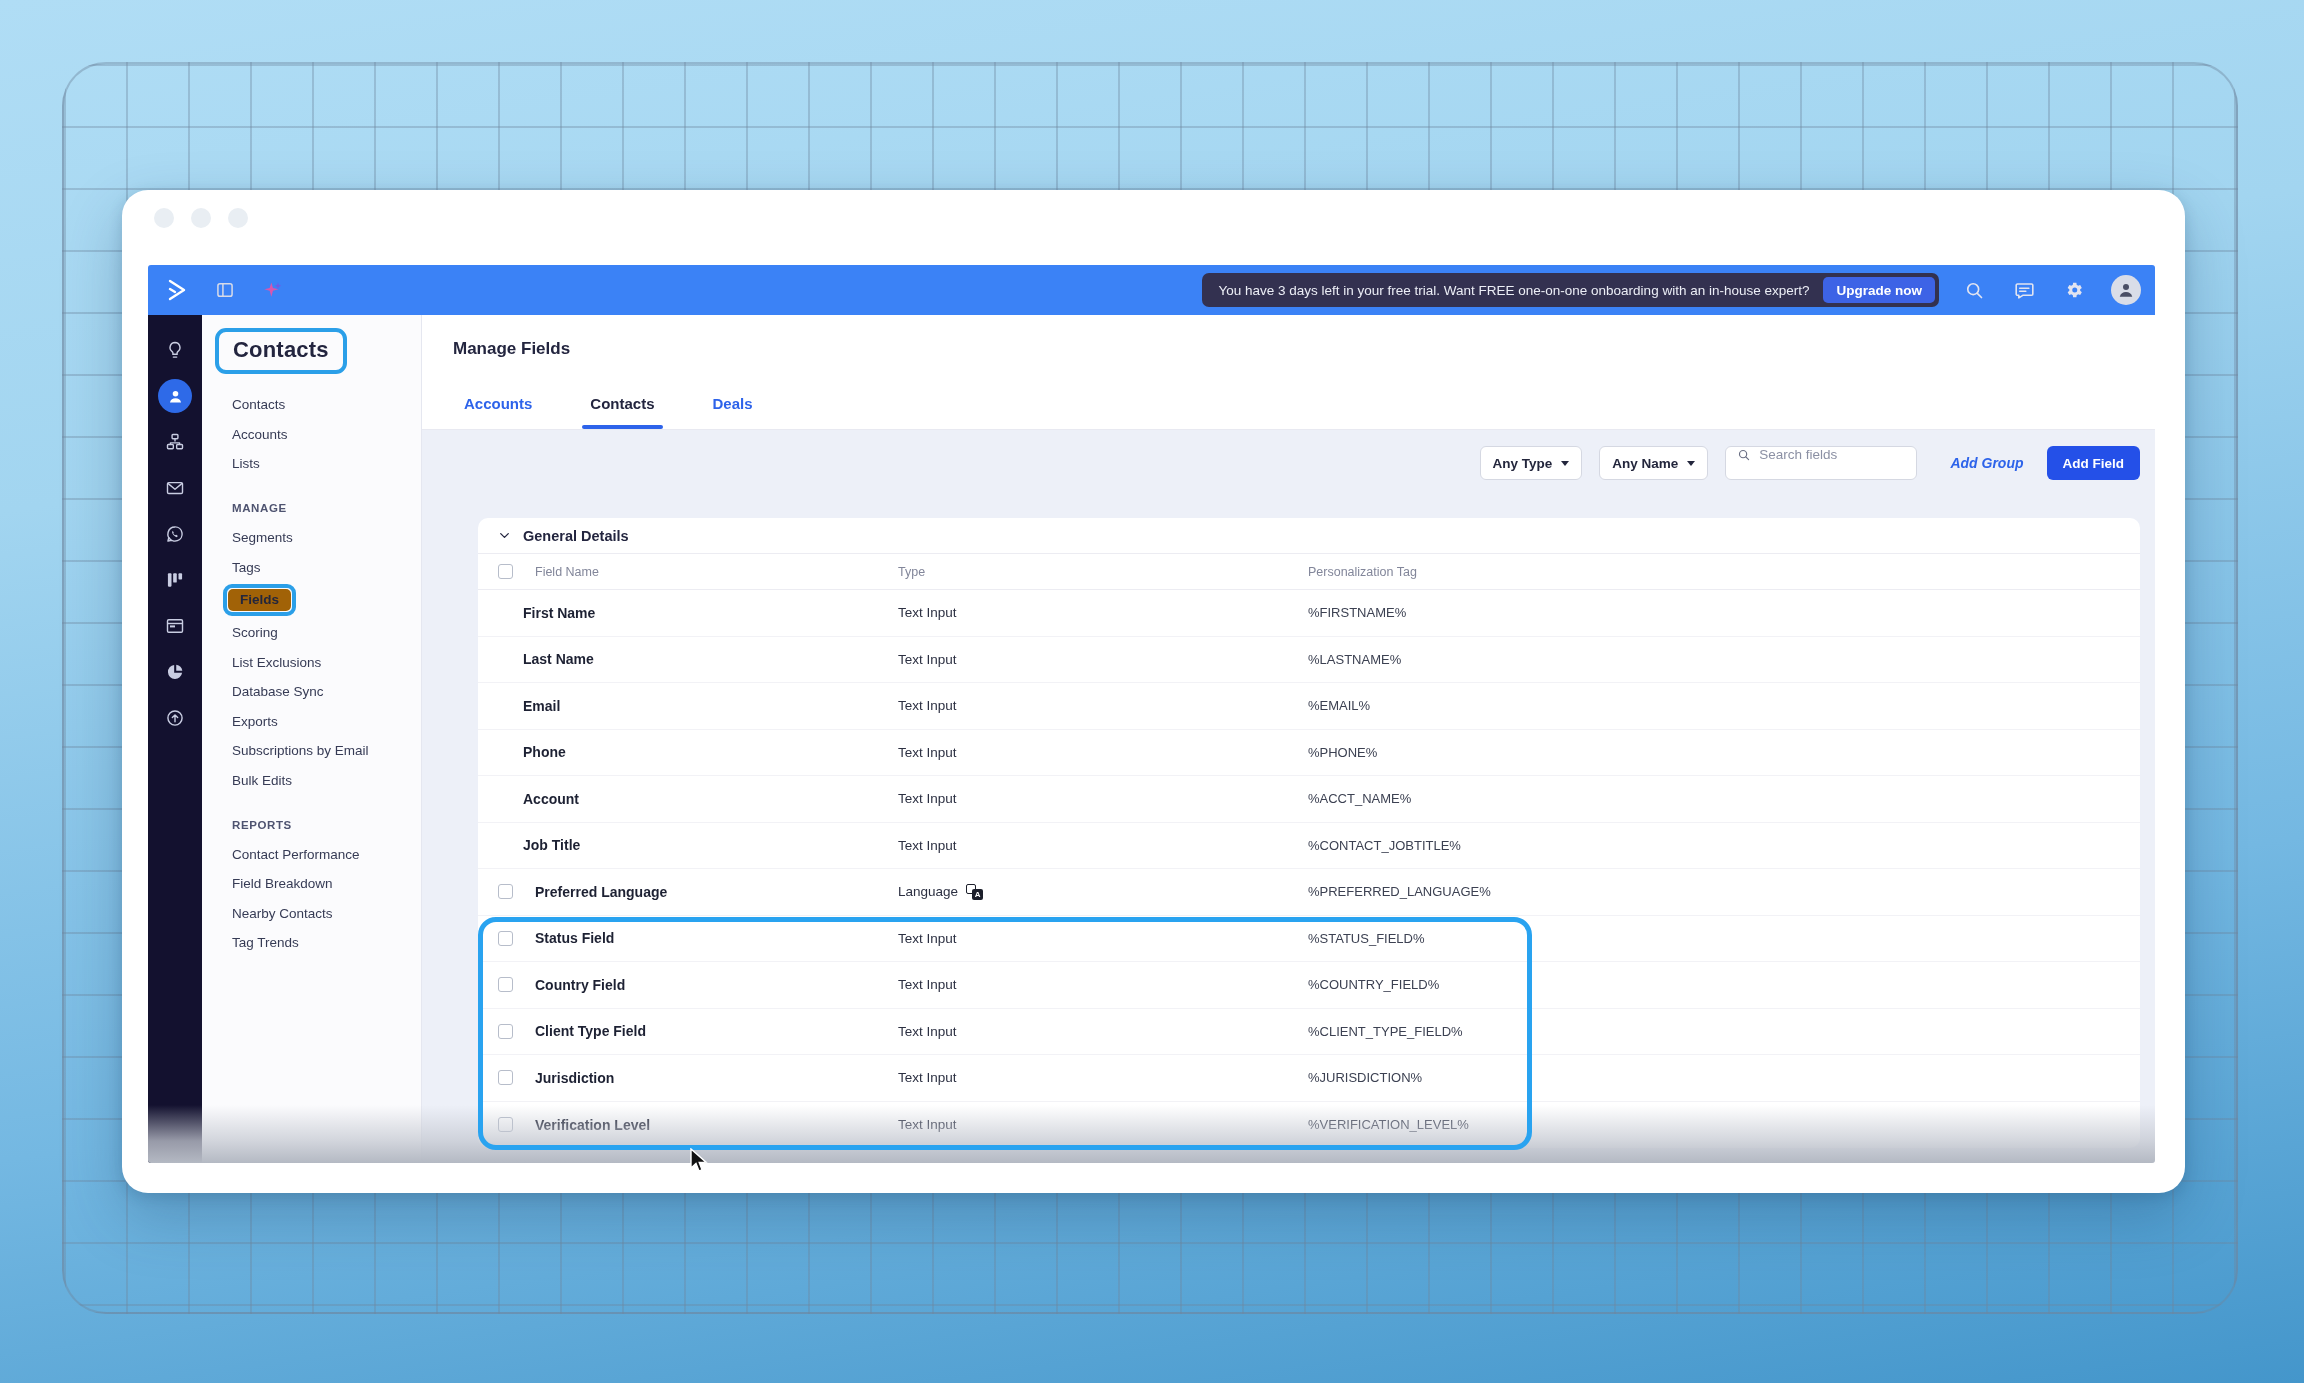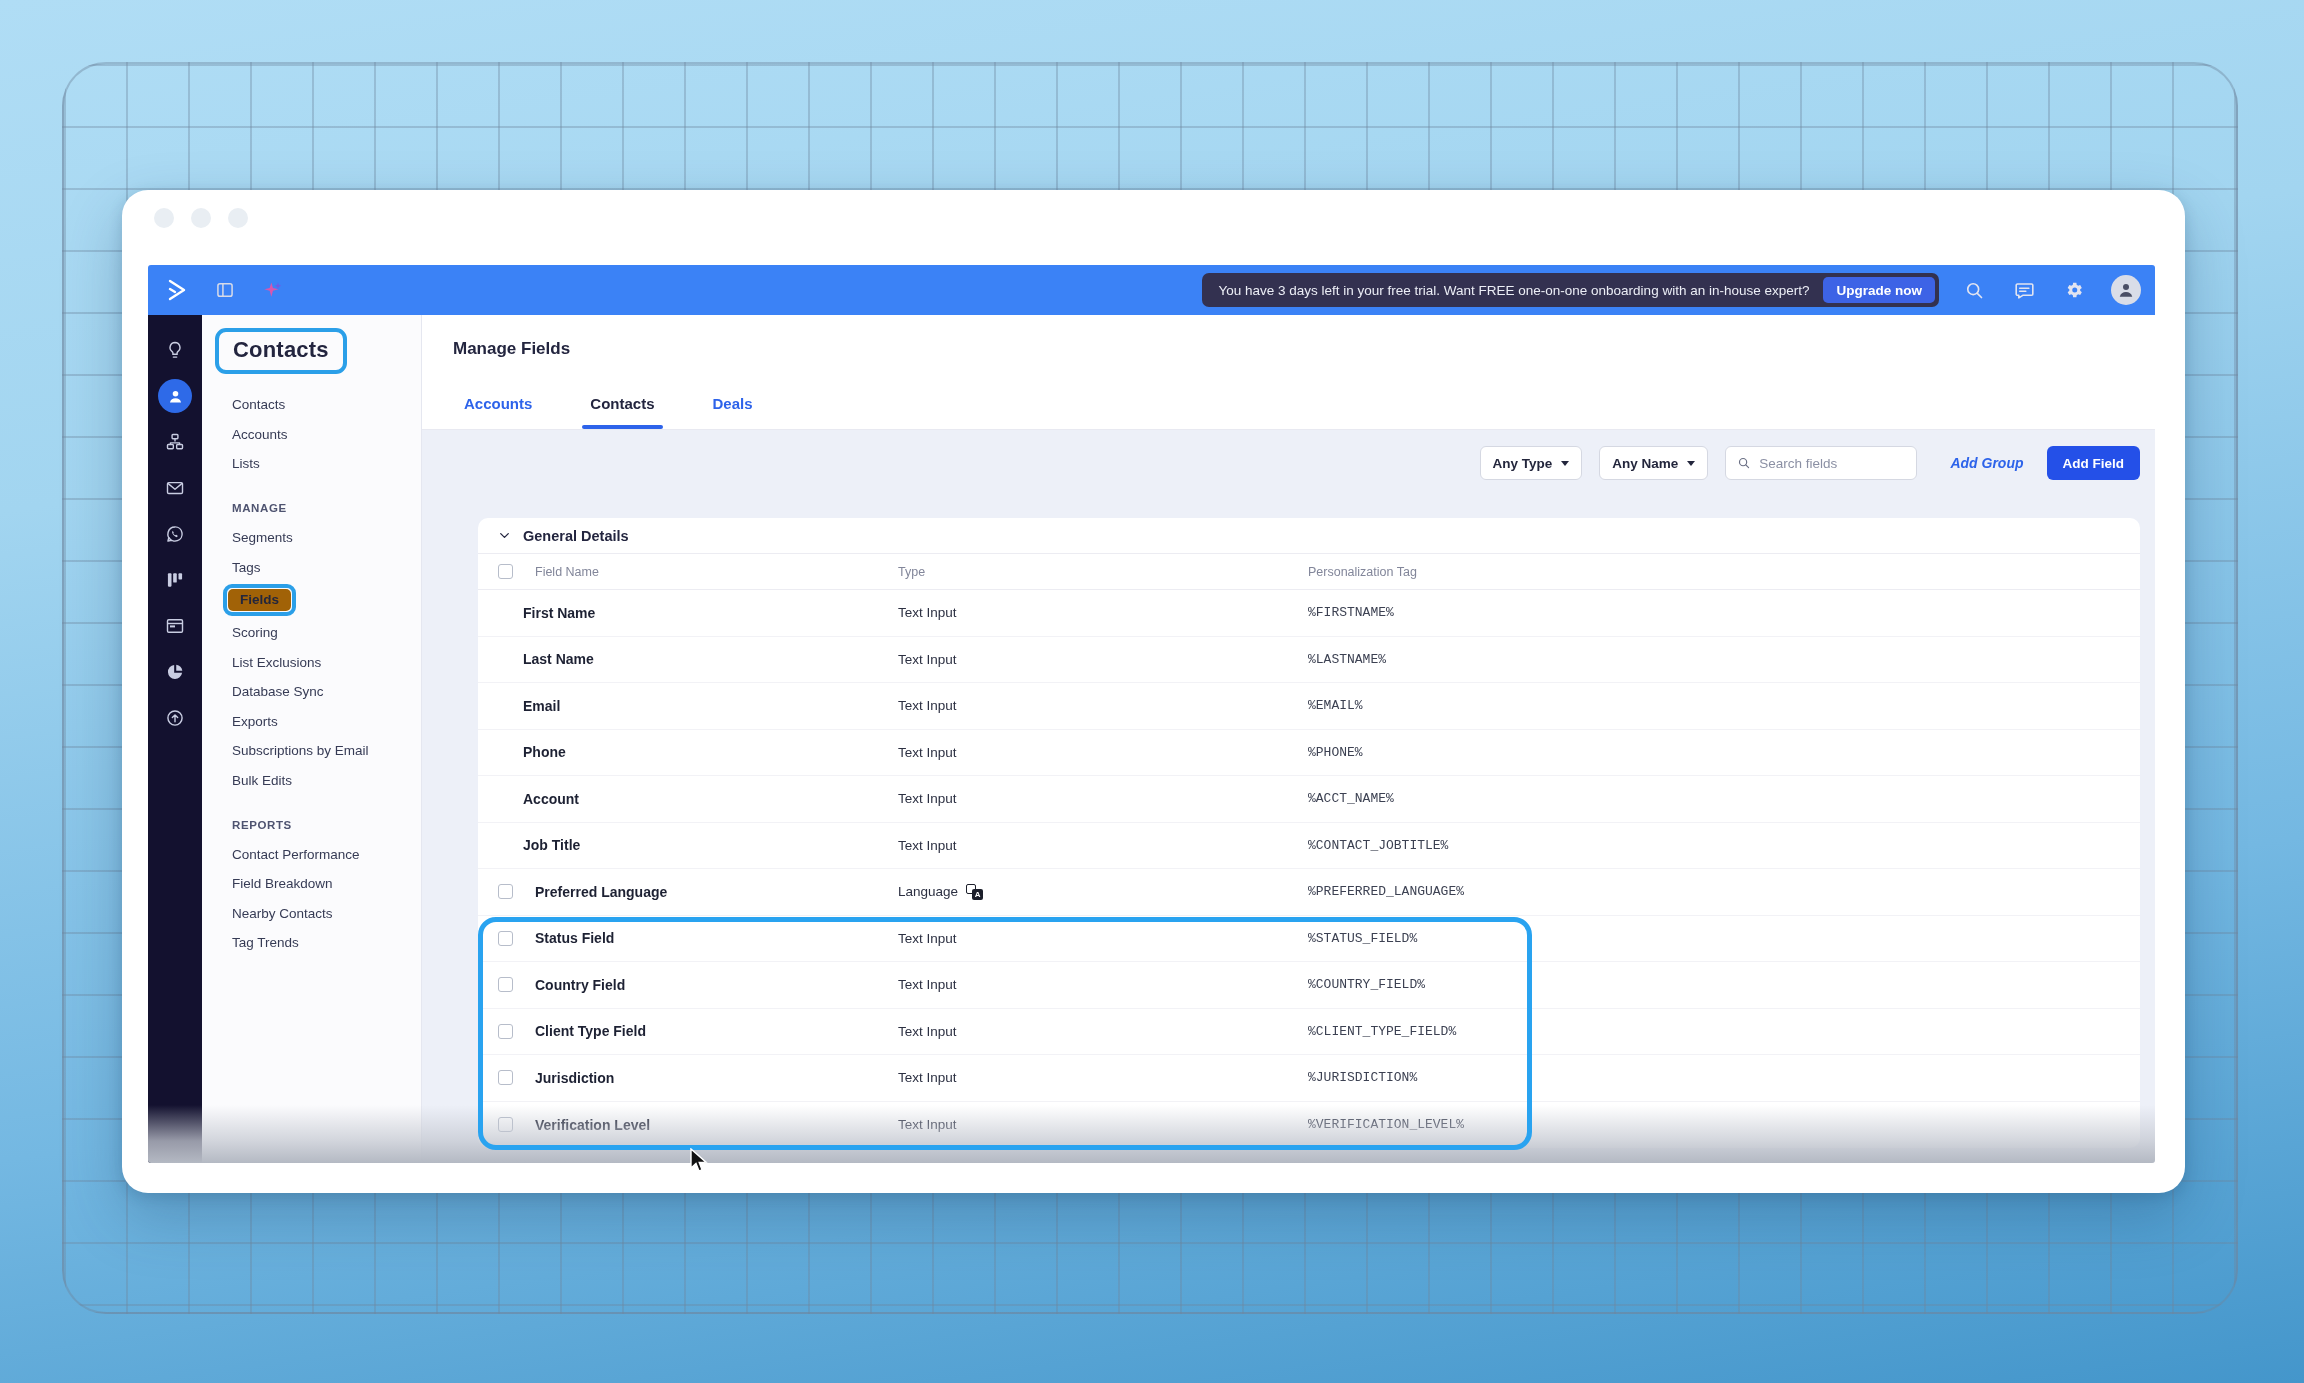--- a/index.html
+++ b/index.html
@@ -104,21 +104,21 @@
   .content { flex:1; padding:13px 15px 0 56px; position:relative; }
   .toolbar { display:flex; justify-content:flex-end; align-items:center; gap:17px; height:40px; }
   .select-box {
     background:#fff; border:1px solid #d5d8e2; border-radius:6px; height:34px;
     display:flex; align-items:center; gap:9px; padding:0 12px;
     font-size:13.5px; font-weight:600; color:#23263c; cursor:pointer;
   }
   .caret { width:0; height:0; border-left:4.5px solid transparent; border-right:4.5px solid transparent; border-top:5px solid #23263c; }
   .search-box {
     background:#fff; border:1px solid #d5d8e2; border-radius:6px; height:34px; width:192px;
-    display:flex; align-items:center; gap:8px; padding:0 11px;
+    display:flex; align-items:flex-start; gap:8px; padding:0 11px;
   }
   .search-box input { border:none; outline:none; width:100%; font-size:13.5px; color:#23263c; font-family:"Liberation Sans",sans-serif; background:transparent; }
   .search-box input::placeholder { color:#8b90a4; }
   .link-btn { color:#2d63ea; font-weight:700; font-size:14px; margin-left:16px; cursor:pointer;font-style:italic; }
   .primary-btn {
     background:#2450e8; color:#fff; border:none; border-radius:6px; height:34px;
     padding:0 16px; font-size:13.5px; font-weight:700; margin-left:6px; cursor:pointer;
   }
 
   .card { background:#fff; border-radius:10px; margin-top:35px; position:relative; z-index:1; }
@@ -128,21 +128,21 @@
   }
   .cols { display:grid; grid-template-columns:400px 410px 1fr; align-items:center; padding:0 20px; }
   .col-header { height:36px; border-bottom:1px solid #ececf2; color:#82869a; font-size:12.5px; }
   .col-name-cell { display:flex; align-items:center; gap:22px; }
   .checkbox { width:15px; height:15px; border:1.5px solid #b7bdca; border-radius:3px; background:#fff; flex:none; }
   .row { height:46.5px; border-bottom:1px solid #f2f2f6; }
   .row:last-child { border-bottom:none; }
   .row .fname { font-size:14px; font-weight:700; color:#1d2133; }
   .row .noCheck { margin-left:25px; }
   .row .ftype { font-size:13.5px; color:#2c3042; display:flex; align-items:center; gap:8px; }
-  .row .ftag { font-family:Liberation Mono, monospace; font-size:13px; color:#3c4152; }
+  .row .ftag { font-family:Liberation Sans, sans-serif; font-size:13px; color:#3c4152; }
 
   .translate-icon { position:relative; width:17px; height:16px; display:inline-block; }
   .translate-icon .back { position:absolute; left:0; top:0; width:10px; height:10px; border:1.5px solid #1c1f2b; border-radius:2px; background:#fff; }
   .translate-icon .front { position:absolute; left:6px; top:5px; width:11px; height:11px; background:#1c1f2b; border-radius:2px; color:#fff; font-size:8px; font-weight:700; display:flex; align-items:center; justify-content:center; }
 
   
   .table-ring {
     position:absolute; left:330px; top:652px; width:1054px; height:233px;
     border:5px solid #29a3f0; border-radius:18px; z-index:6; pointer-events:none;
   }

